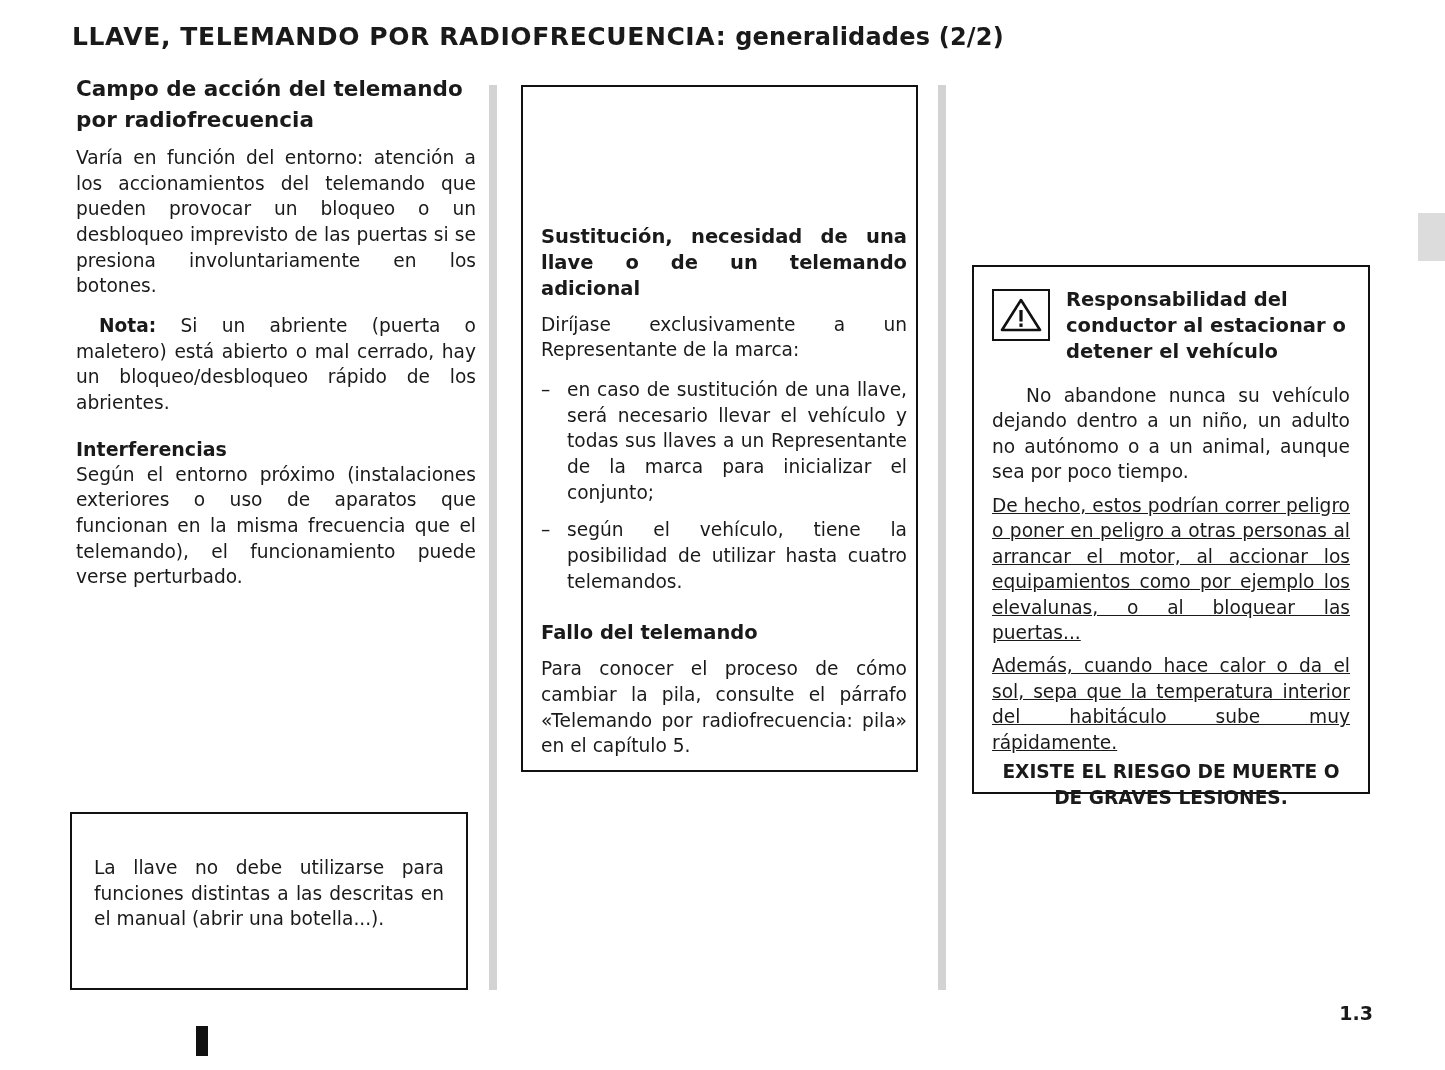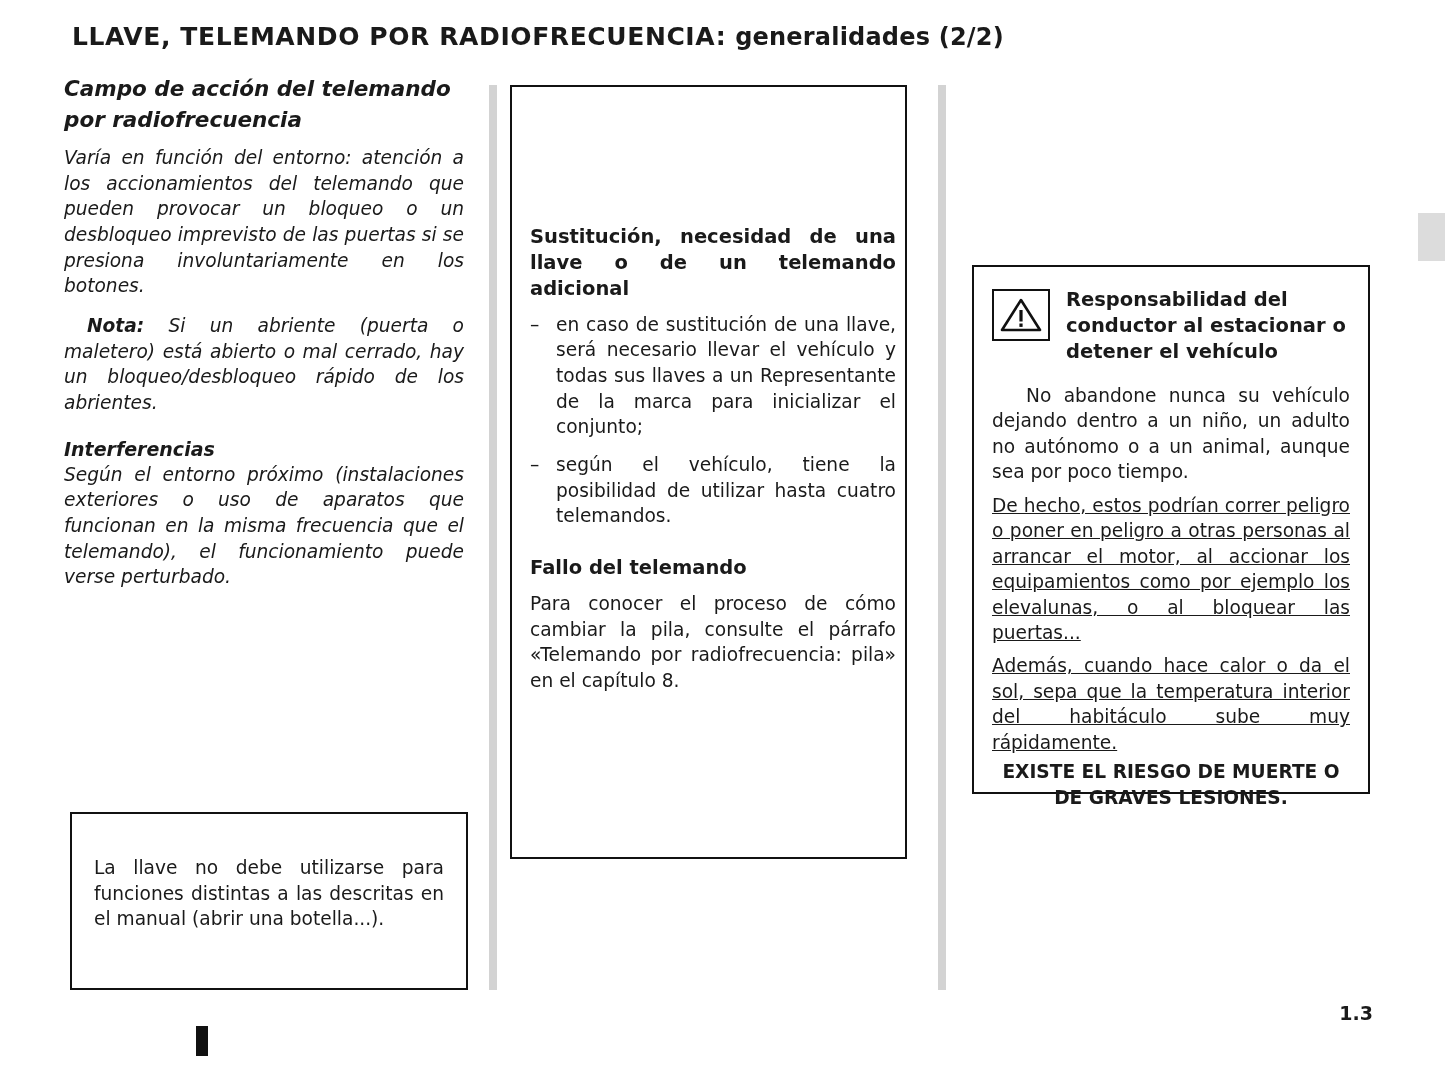--- a/index.html
+++ b/index.html
@@ -77,24 +77,23 @@
     position: absolute;
     right: 72px;
     top: 1002px;
     font-size: 19px;
     font-weight: bold;
   }
 
   
   .col1 {
     position: absolute;
-    left: 64px;
+    left: 76px;
     top: 74px;
     width: 400px;
-    font-style: italic;
   }
   .col1 h2 {
     margin: 0 0 10px 0;
     font-size: 21.5px;
     font-weight: bold;
     line-height: 1.42;
   }
   .col1 h3 {
     margin: 22px 0 2px 0;
     font-size: 19px;
@@ -124,24 +123,24 @@
   .box-note-left p {
     margin: 0;
     font-size: 18.6px;
     line-height: 1.38;
     text-align: justify;
   }
 
   
   .col2-box {
     position: absolute;
-    left: 510px;
+    left: 521px;
     top: 85px;
     width: 397px;
-    height: 774px;
+    height: 687px;
     border: 2px solid #111;
     box-sizing: border-box;
     padding: 0;
   }
   .col2-inner {
     position: absolute;
     left: 18px;
     top: 137px;
     width: 366px;
   }
@@ -248,26 +247,27 @@
     <p class="body-text">Según el entorno próximo (instalaciones exteriores o uso de aparatos que funcionan en la misma frecuencia que el telemando), el funcionamiento puede verse perturbado.</p>
   </div>
 
   <div class="box-note-left">
     <p>La llave no debe utilizarse para funciones distintas a las descritas en el manual (abrir una botella...).</p>
   </div>
 
   <div class="col2-box">
     <div class="col2-inner">
       <h3>Sustitución, necesidad de una llave o de un telemando adicional</h3>
+      <p>Diríjase exclusivamente a un Representante de la marca:</p>
       <ul class="dash-list">
         <li><span class="dash">–</span><span>en caso de sustitución de una llave, será necesario llevar el vehículo y todas sus llaves a un Representante de la marca para inicializar el conjunto;</span></li>
         <li><span class="dash">–</span><span>según el vehículo, tiene la posibilidad de utilizar hasta cuatro telemandos.</span></li>
       </ul>
       <h3 class="spaced">Fallo del telemando</h3>
-      <p>Para conocer el proceso de cómo cambiar la pila, consulte el párrafo «Telemando por radiofrecuencia: pila» en el capítulo 8.</p>
+      <p>Para conocer el proceso de cómo cambiar la pila, consulte el párrafo «Telemando por radiofrecuencia: pila» en el capítulo 5.</p>
     </div>
   </div>
 
   <div class="col3-box">
     <div class="warn-head">
       <div class="warn-icon">
         <svg width="42" height="36" viewBox="0 0 42 36" aria-hidden="true">
           <polygon points="21,3 40,33 2,33" fill="none" stroke="#111" stroke-width="2.6" stroke-linejoin="round"></polygon>
           <rect x="19.4" y="13" width="3.2" height="11.5" fill="#111"></rect>
           <rect x="19.4" y="26.5" width="3.2" height="3.4" fill="#111"></rect>

